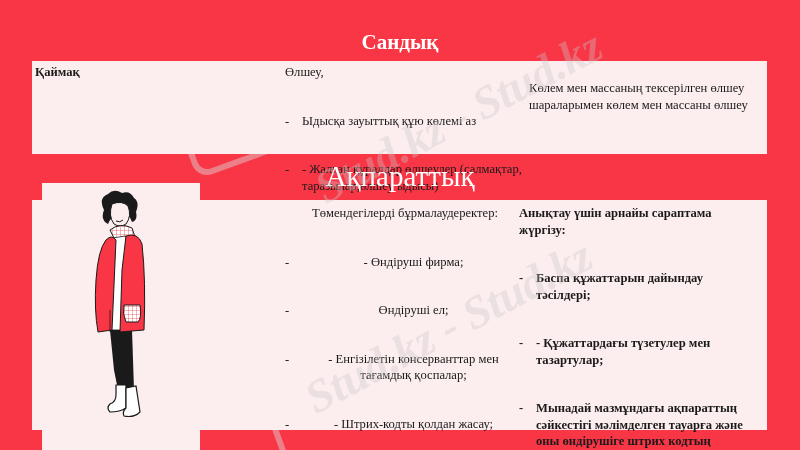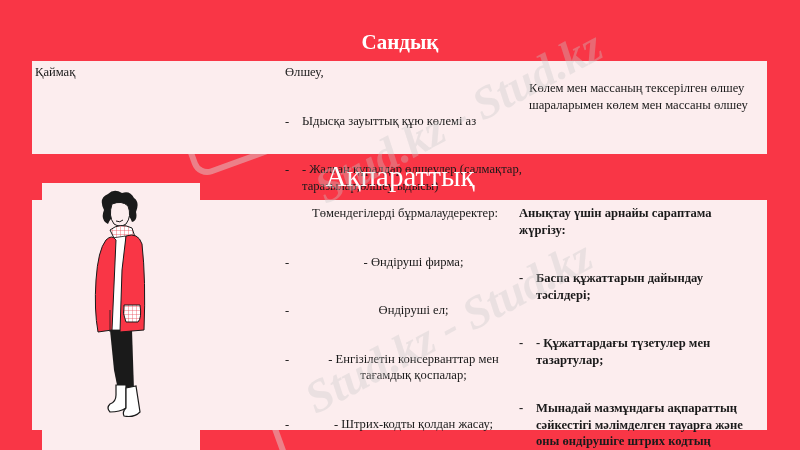--- a/index.html
+++ b/index.html
@@ -6,21 +6,21 @@
   html, body { width:800px; height:450px; overflow:hidden; }
   body { background:#f93646; font-family:"Liberation Serif", serif; color:#1a1a1a; position:relative; }
   .title { position:absolute; left:0; width:800px; text-align:center; color:#ffffff; }
   .title-1 { top:30px; font-size:21px; font-weight:bold; }
   .title-2 { top:160px; font-size:29px; }
   .panel { position:absolute; background:#fcedee; }
   .panel-1 { left:32px; top:61px; width:735px; height:93px; }
   .panel-2 { left:32px; top:200px; width:735px; height:230px; }
   .figure-bg { position:absolute; left:42px; top:183px; width:158px; height:267px; background:#fcedee; }
   .cell { position:absolute; font-size:12.6px; line-height:16.5px; }
-  .c1 { left:35px; top:64px; width:230px; }
+  .c1 { left:35px; top:64px; width:230px;font-weight:bold; }
   .c2 { left:285px; top:64px; width:240px; }
   .c3 { left:529px; top:80px; width:235px;font-family:Liberation Serif, serif; }
   .c4 { left:285px; top:205px; width:240px;text-align:center; }
   .c5 { left:519px; top:205px; width:235px;font-weight:bold; }
   ul { list-style:none; }
   li { position:relative; padding-left:17px;margin-top:32px; }
   li::before { content:"-"; position:absolute; left:0; }
   .figure { position:absolute; left:76px; top:190px; width:110px; height:250px; }
   .watermark { position:absolute; color:rgba(200,200,200,0.35); font-size:46px; font-weight:bold; font-style:italic; transform:rotate(-28deg); white-space:nowrap; pointer-events:none; }
   .wm-logo { position:absolute; width:100px; height:85px; border:6px solid rgba(220,220,220,0.45); border-radius:16px; transform:rotate(-20deg); pointer-events:none; }

